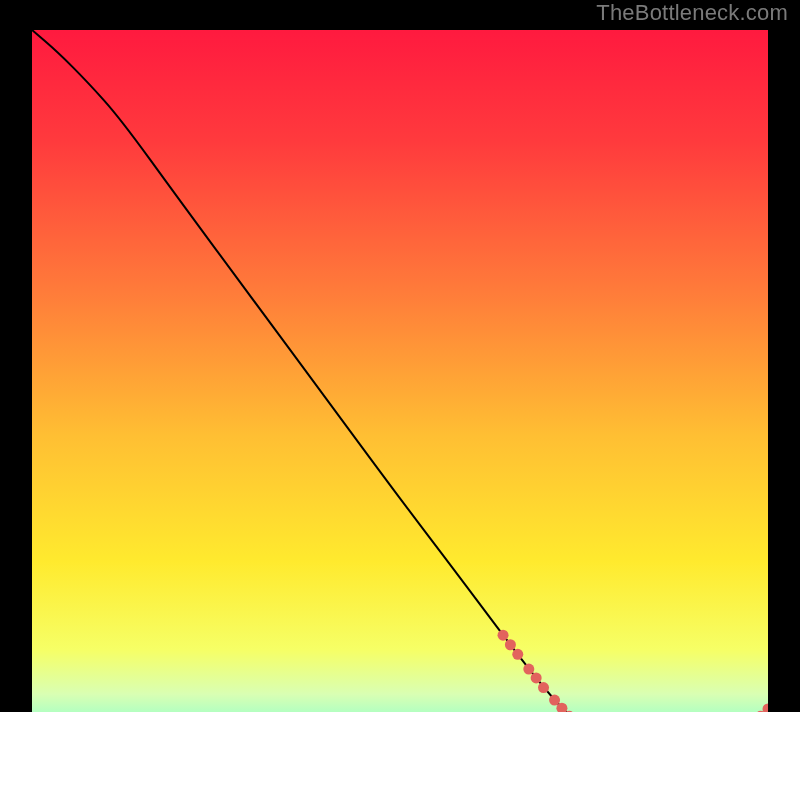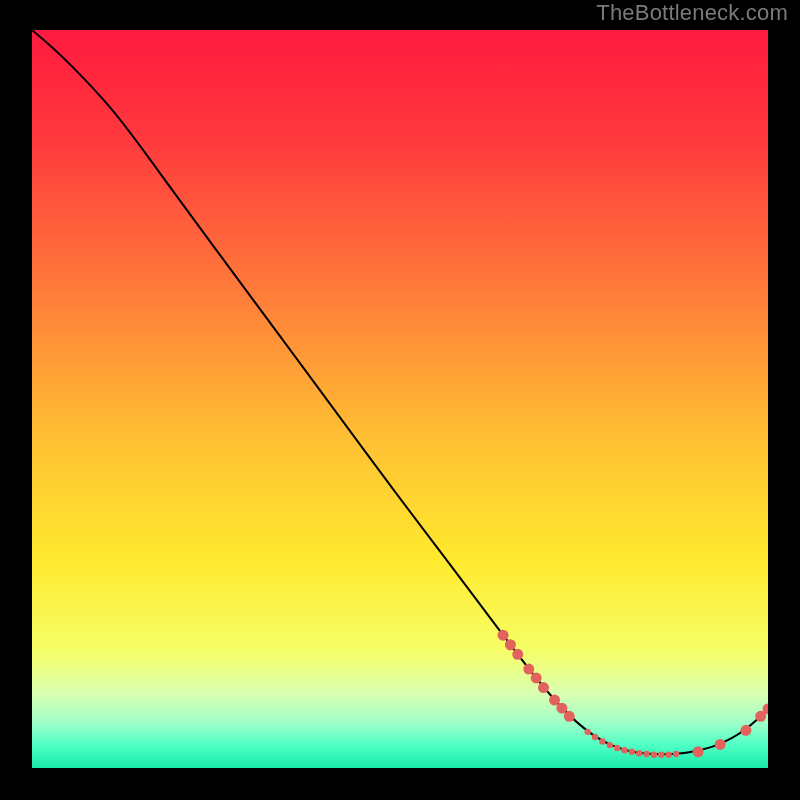--- a/index.html
+++ b/index.html
@@ -3,21 +3,21 @@
 <meta charset="utf-8">
 <style>
   body {
     margin: 0;
     padding: 0;
     background: #fff;
   }
   #stage {
     position: relative;
     width: 800px;
-    height: 800px;
+    height: 712px;
     background: #000;
     overflow: hidden;
   }
   #watermark {
     position: absolute;
     top: 0;
     right: 12px;
     font-family: Arial, Helvetica, sans-serif;
     font-size: 22px;
     font-weight: 500;

